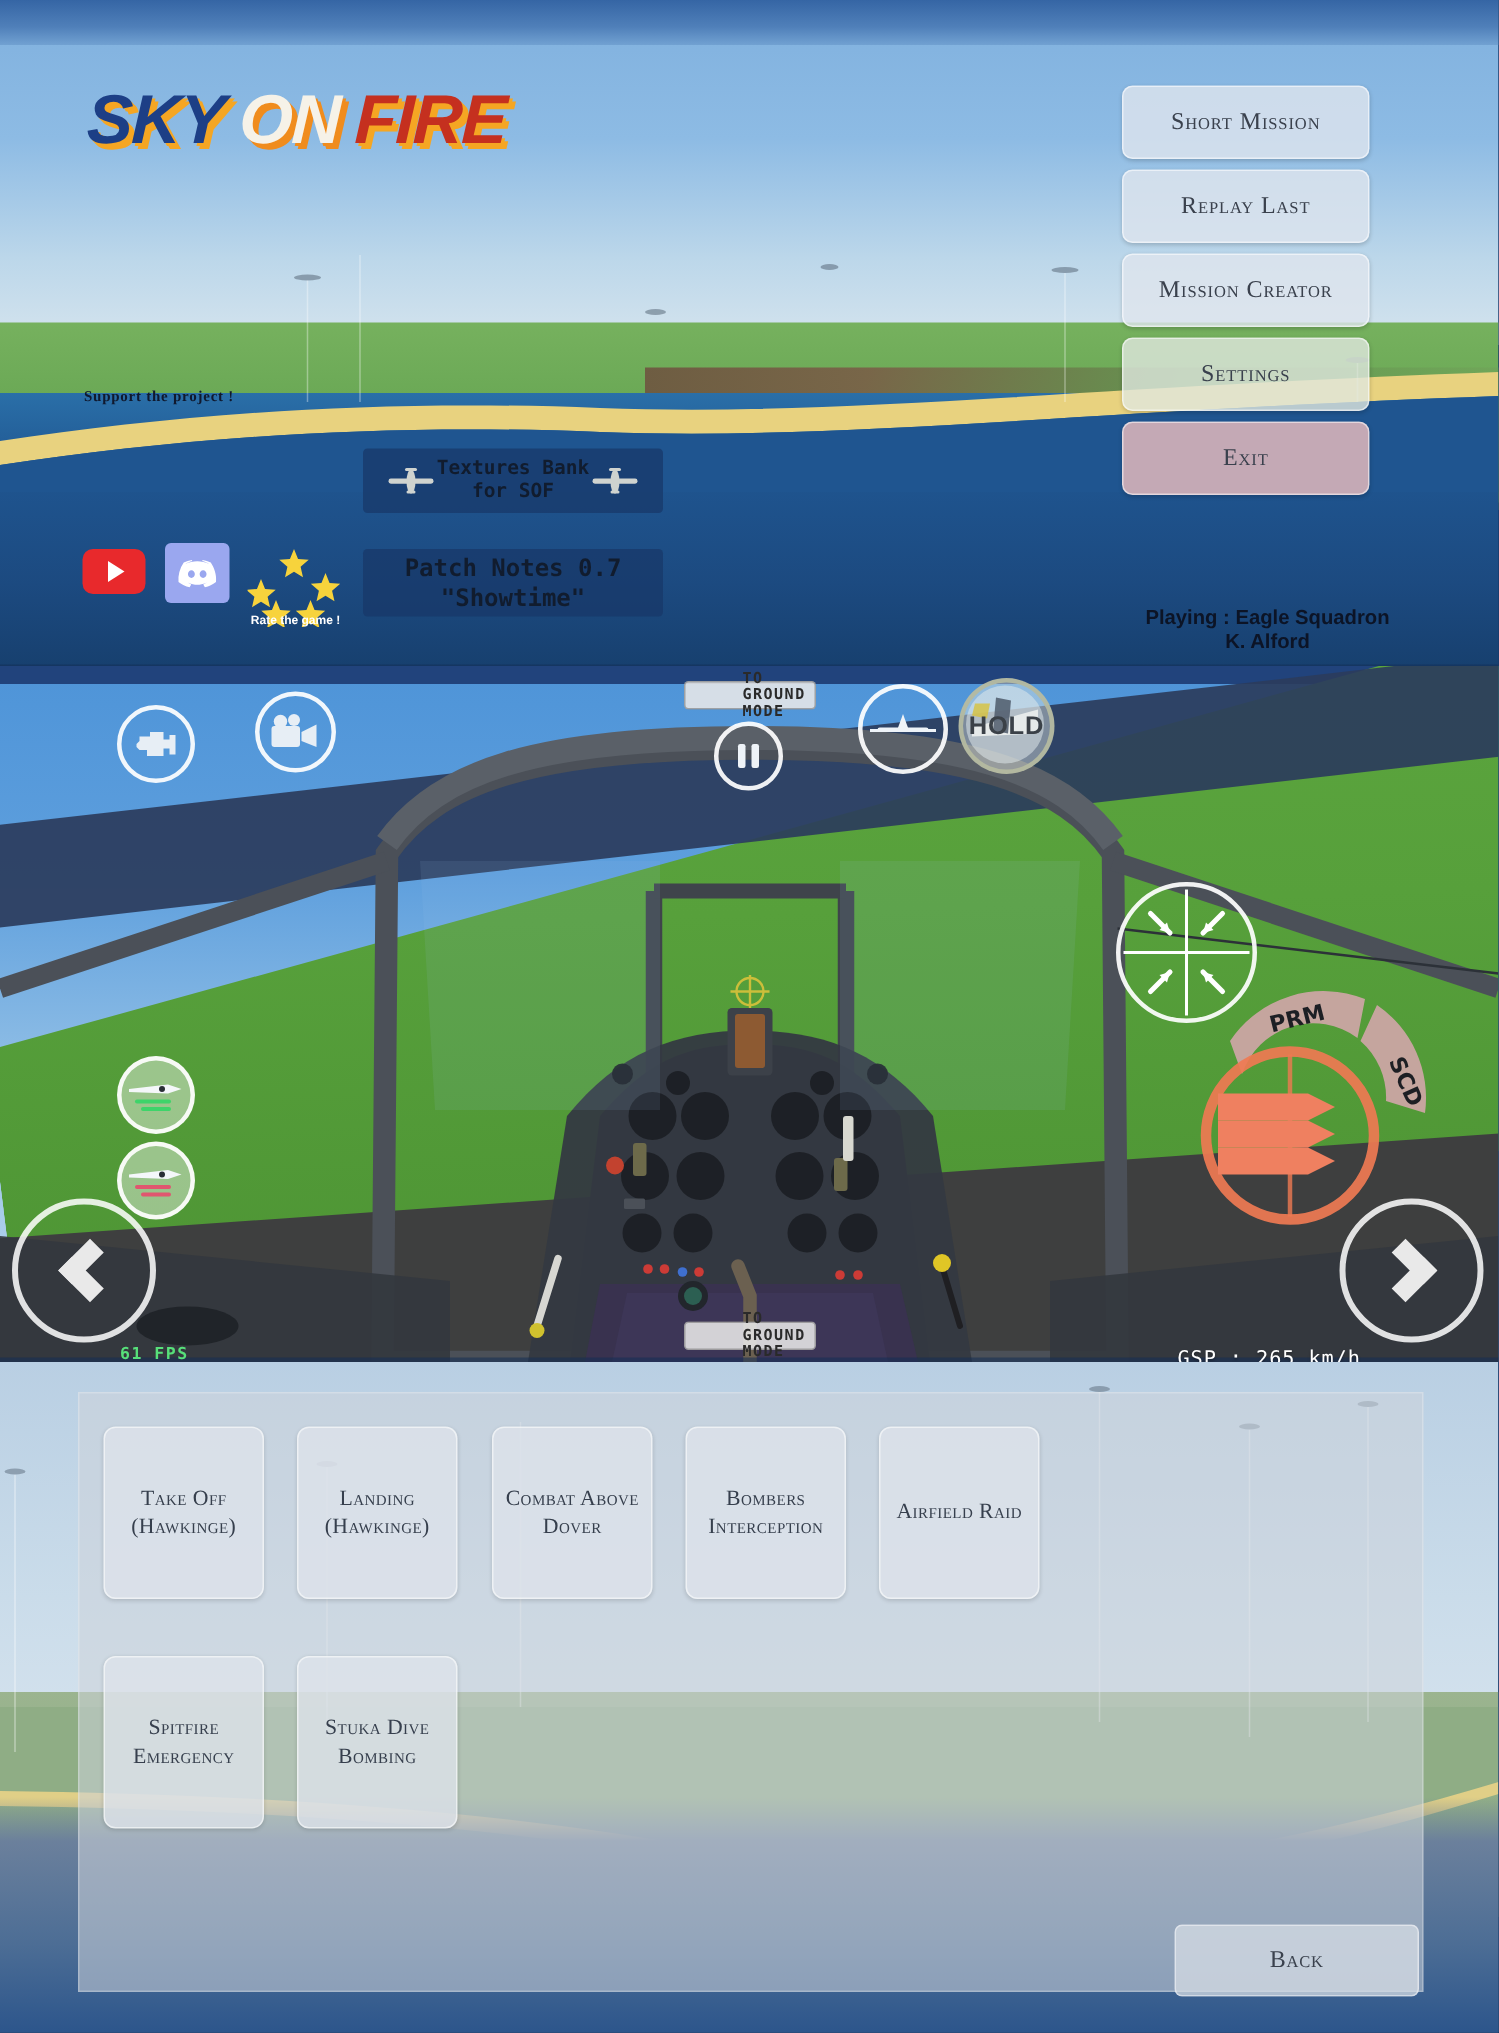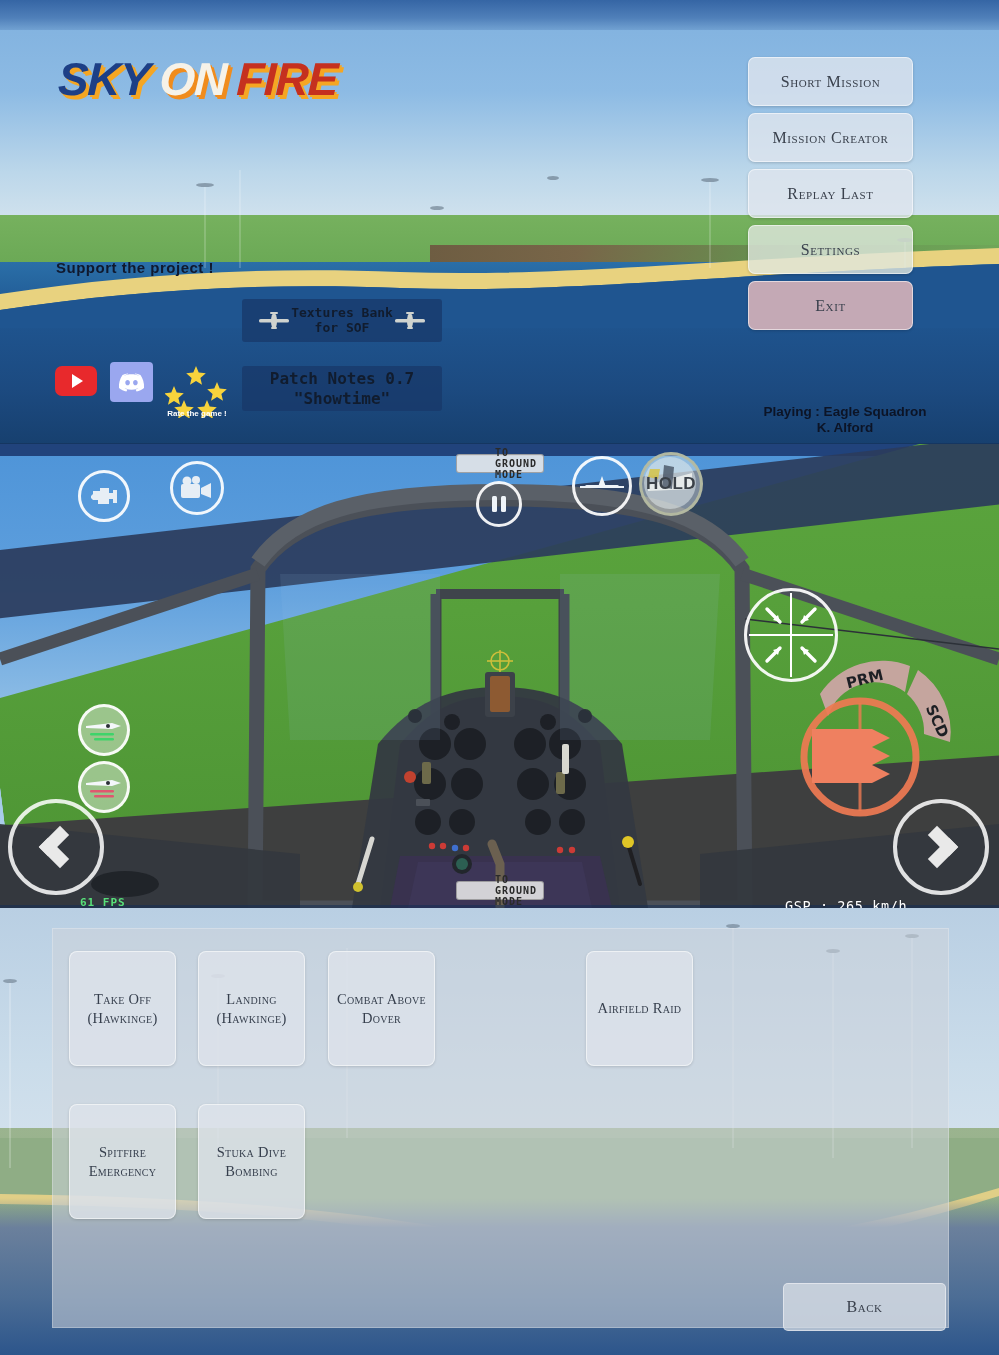--- a/index.html
+++ b/index.html
@@ -38,22 +38,22 @@
   .coast svg { display:block; }
 
   .logo { position:absolute; left:58px; top:52px; font-family:"Liberation Sans", sans-serif;
           font-weight:bold; font-size:46px; font-style:italic; letter-spacing:-1px;
           transform:skewX(-2deg); }
   .logo span { display:inline-block; }
   .lg-sky { color:#1d3f86; text-shadow:4px 4px 0 #f5a623, 2px 2px 0 #f5a623; }
   .lg-on  { color:#f6f2e8; text-shadow:4px 4px 0 #f08c1d, 2px 2px 0 #f08c1d; margin-left:10px;}
   .lg-fire{ color:#c5301f; text-shadow:4px 4px 0 #f5a623, 2px 2px 0 #f5a623; margin-left:10px;}
 
-  .support-title { position:absolute; left:56px; top:259px; font-size:15px; font-weight:bold;
-      color:#10192e; font-family:Liberation Sans, sans-serif; letter-spacing:.5px;}
+  .support-title { position:absolute; left:56px; top:259px; font-size:10px; font-weight:bold;
+      color:#10192e; font-family:Liberation Serif, serif; letter-spacing:.5px;}
 
   .boutique {
     position:absolute; left:56px; top:294px; width:167px; height:47px;
     background:linear-gradient(180deg,#ddd0a6 0%, #d8c999 100%);
     border:1px solid #c3b383; border-radius:7px;
     display:flex; align-items:center; box-shadow:0 1px 2px rgba(0,0,0,.25);
   }
   .cart { width:34px; height:24px; margin-left:12px; position:relative; }
   .boutique-label { flex:1; text-align:center; font-family:"Liberation Serif", serif;
       font-variant:small-caps; font-size:15px; color:#6d5d33; letter-spacing:.5px; padding-right:14px;}
@@ -268,22 +268,22 @@
           <polygon points="52,22 54.7,28.6 61.8,29.2 56.4,33.9 58,40.8 52,37.1 46,40.8 47.6,33.9 42.2,29.2 49.3,28.6"></polygon>
           <polygon points="19,40 21.7,46.6 28.8,47.2 23.4,51.9 25,58.8 19,55.1 13,58.8 14.6,51.9 9.2,47.2 16.3,46.6"></polygon>
           <polygon points="42,40 44.7,46.6 51.8,47.2 46.4,51.9 48,58.8 42,55.1 36,58.8 37.6,51.9 32.2,47.2 39.3,46.6"></polygon>
         </g>
       </svg>
     </div>
     <div class="rate-label">Rate the game !</div>
 
     <div class="mbtns">
       <div class="mbtn">Short Mission</div>
+      <div class="mbtn">Replay Last</div>
       <div class="mbtn">Mission Creator</div>
-      <div class="mbtn">Replay Last</div>
       <div class="mbtn settings">Settings</div>
       <div class="mbtn exit">Exit</div>
     </div>
     <div class="playing">
       <span>Playing : Eagle Squadron</span><br>
       <span>K. Alford</span>
     </div>
   </div>
 
   <div class="divider" style="top:443px;"></div>
@@ -529,20 +529,26 @@
           <span>Landing</span><br>
           <span>(Hawkinge)</span>
         </span>
       </div>
       <div class="mcard" style="left:275px;top:22px;">
         <span>
           <span>Combat Above</span><br>
           <span>Dover</span>
         </span>
       </div>
+      <div class="mcard" style="left:404px;top:22px;">
+        <span>
+          <span>Bombers</span><br>
+          <span>Interception</span>
+        </span>
+      </div>
       <div class="mcard" style="left:533px;top:22px;">
         <span>
           <span>Airfield Raid</span>
         </span>
       </div>
       <div class="mcard" style="left:16px;top:175px;">
         <span>
           <span>Spitfire</span><br>
           <span>Emergency</span>
         </span>

